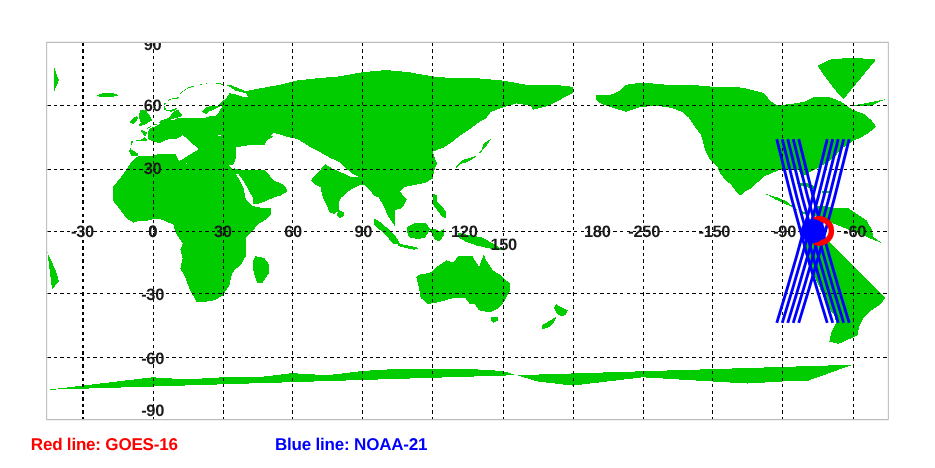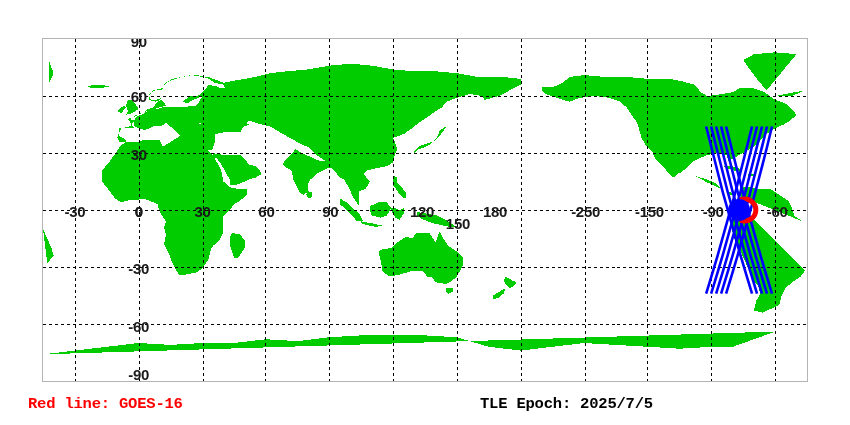--- a/index.html
+++ b/index.html
@@ -68,21 +68,21 @@
   
   #legend {
     position: absolute;
     left: 0;
     top: 393px;
     width: 850px;
     height: 28px;
   }
   .legend-entry {
     position: absolute;
-    font-family: Liberation Mono, monospace;
+    font-family: Liberation Sans, sans-serif;
     font-size: 15.5px;
     font-weight: bold;
     white-space: nowrap;
     line-height: 1;
     top: 4px;
     letter-spacing: -0.2px;
   }
   #legend-red   { left: 28px;  color: #ff0000; }
   #legend-blue  { left: 250px; color: #0000ff; }
   #legend-epoch { left: 480px; color: #000000; }
@@ -156,33 +156,33 @@
     </svg>
 
     <div id="tick-labels">
         <span class="tick-label" style="left: 31.9167px; top: 172px;">-30</span>
         <span class="tick-label" style="left: 95.75px; top: 172px;">0</span>
         <span class="tick-label" style="left: 159.583px; top: 172px;">30</span>
         <span class="tick-label" style="left: 223.417px; top: 172px;">60</span>
         <span class="tick-label" style="left: 287.25px; top: 172px;">90</span>
         <span class="tick-label" style="left: 351.083px; top: 172px; margin-left: 28px;">120</span>
         <span class="tick-label" style="left: 414.917px; top: 172px; margin-top: 12px;">150</span>
-        <span class="tick-label" style="left: 452px; top: 172px; text-align: right;">180</span>
+        <span class="tick-label" style="left: 500px; top: 172px; text-align: right;">180</span>
         <span class="tick-label" style="left: 542.583px; top: 172px;">-250</span>
         <span class="tick-label" style="left: 606.417px; top: 172px;">-150</span>
         <span class="tick-label" style="left: 670.25px; top: 172px;">-90</span>
         <span class="tick-label" style="left: 734.083px; top: 172px;">-60</span>
         <span class="tick-label" style="left: 95.75px; top: 2px;">90</span>
         <span class="tick-label" style="left: 95.75px; top: 57.3333px;">60</span>
         <span class="tick-label" style="left: 95.75px; top: 114.667px;">30</span>
         <span class="tick-label" style="left: 95.75px; top: 172px;">0</span>
         <span class="tick-label" style="left: 95.75px; top: 229.333px;">-30</span>
         <span class="tick-label" style="left: 95.75px; top: 286.667px;">-60</span>
         <span class="tick-label" style="left: 95.75px; top: 335px;">-90</span>
       </div>
   </div>
 
   <div id="legend">
     <span class="legend-entry" id="legend-red">Red line: GOES-16</span>
-    <span class="legend-entry" id="legend-epoch">TLE Epoch: 2025/7/5</span>
+    <span class="legend-entry" id="legend-blue">Blue line: NOAA-21</span>
   </div>
 
 </div>
 
 </body></html>

